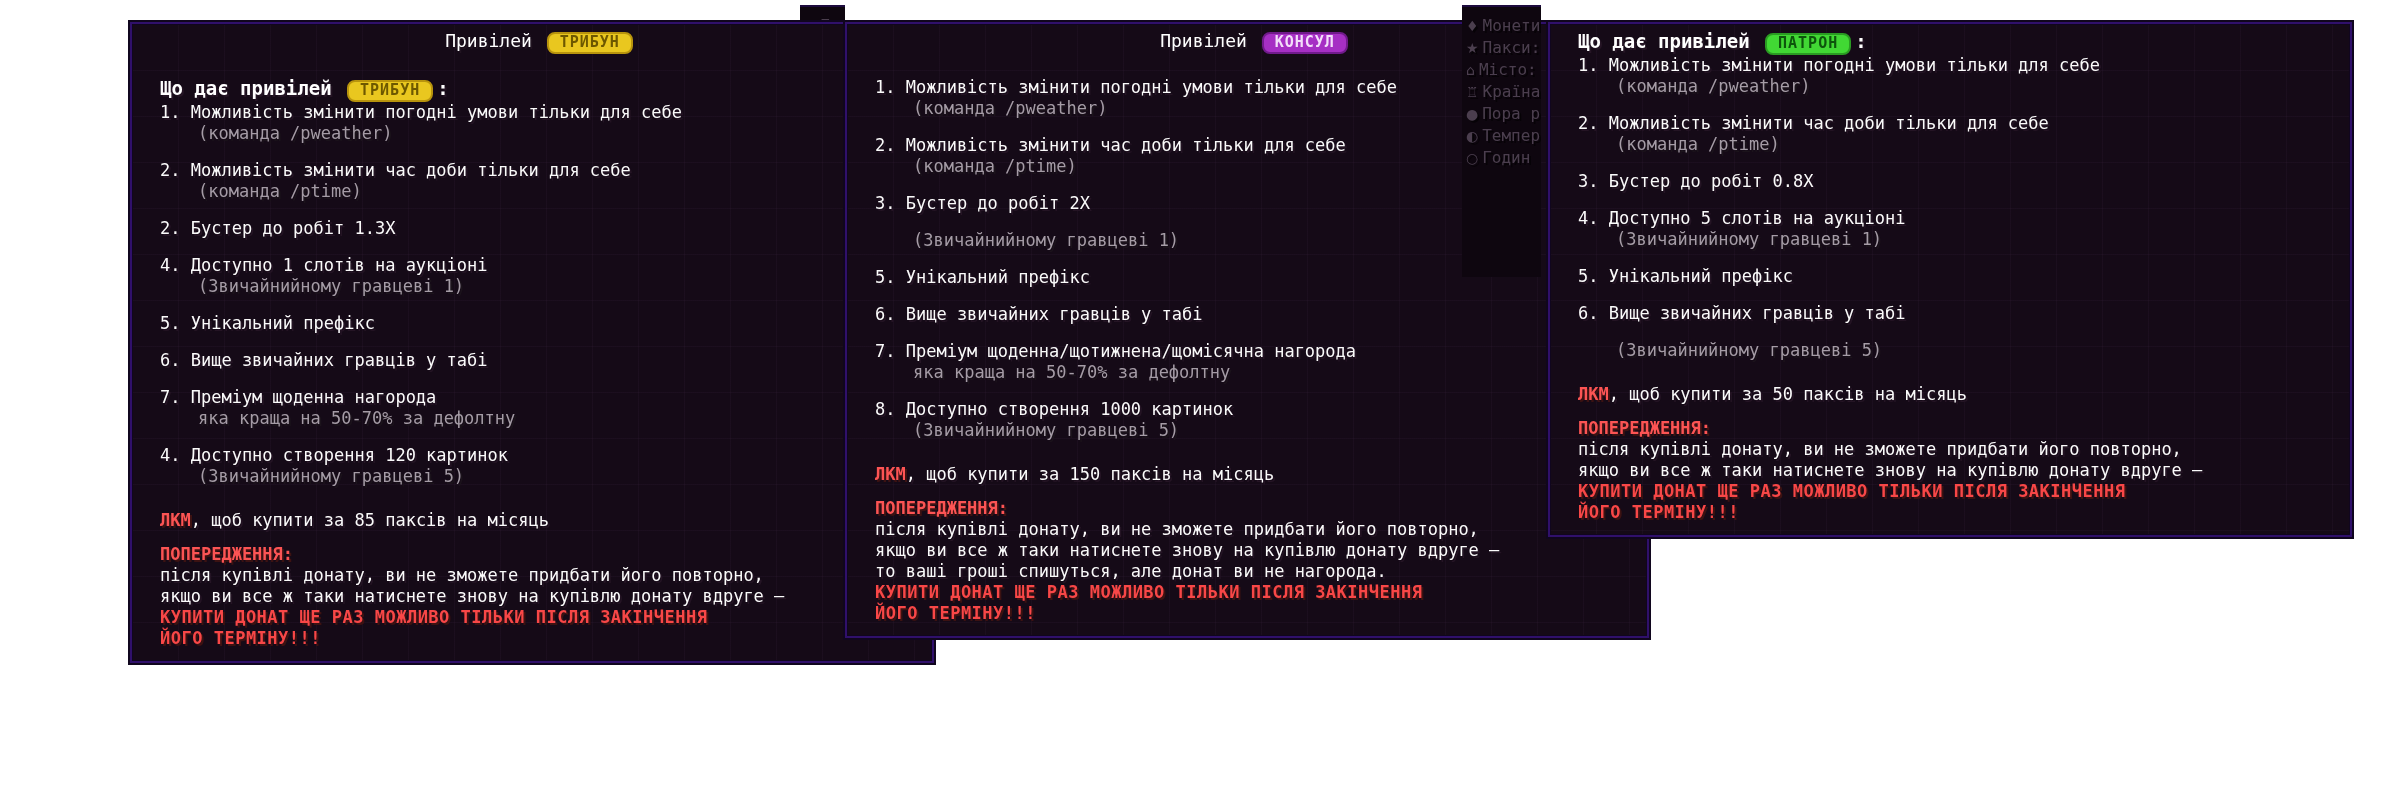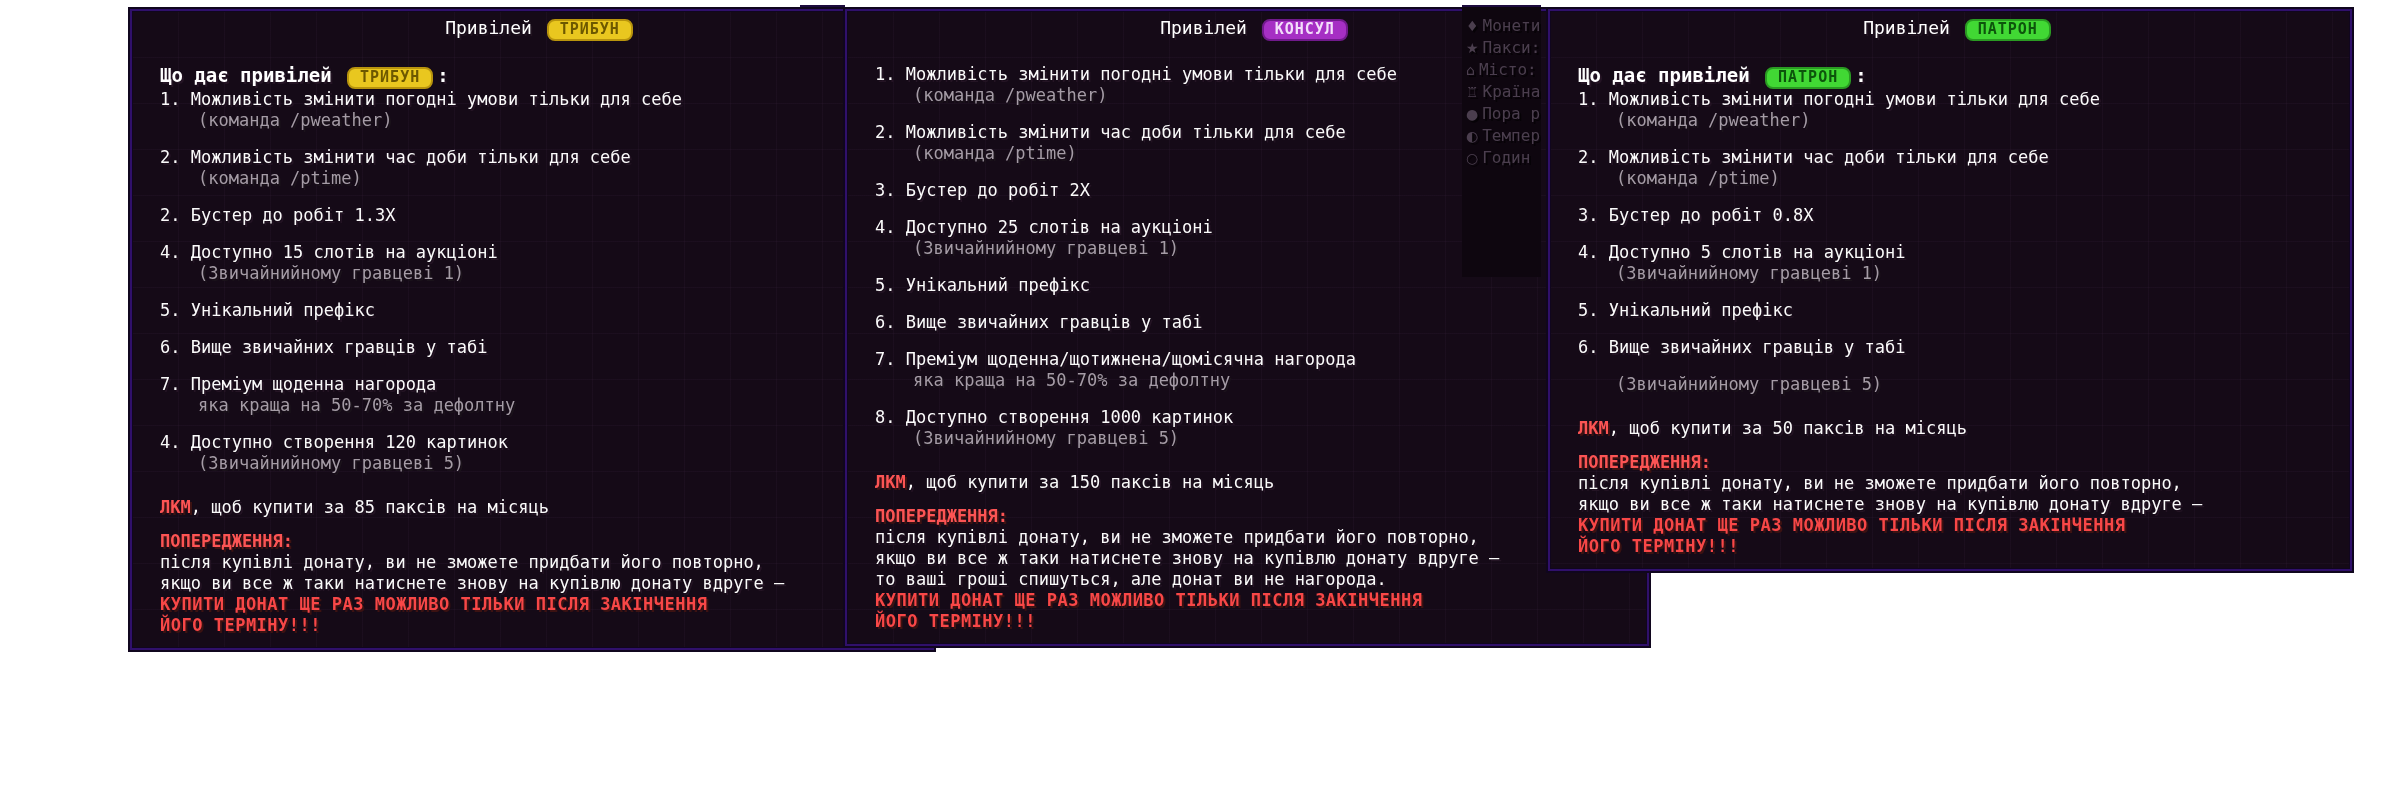--- a/index.html
+++ b/index.html
@@ -14,21 +14,21 @@
     border-top:2px solid #1d0b3e;
     padding:8px 0 0 4px;box-sizing:border-box;white-space:nowrap;
   }
   .bg-strip .frag{line-height:22px;font-size:16px;color:#7d6d82;opacity:.55;
     text-shadow:2px 2px 0 #000;}
   .bg-strip .frag .icn{font-family:"DejaVu Sans",sans-serif;margin-right:4px;font-size:14px;}
   .strip-1{left:800px;width:45px;height:210px;z-index:0;}
   .strip-2{left:1462px;width:79px;height:272px;z-index:3;}
   
   .panel{
-    position:absolute;top:9px;width:804px;box-sizing:border-box;
+    position:absolute;top:22px;width:804px;box-sizing:border-box;
     padding:6px 10px 12px 28px;
     background-color:#150a17;
     background-image:
       linear-gradient(rgba(150,110,165,0.05) 1px, transparent 1px),
       linear-gradient(90deg, rgba(150,110,165,0.05) 1px, transparent 1px);
     background-size:46px 46px;
     border:2px solid #30106b;
     box-shadow:0 0 0 2px #10061e, inset 0 0 0 1px #10061e;
     z-index:1;
   }
@@ -138,21 +138,21 @@
     <div class="item-main">2. Можливість змінити час доби тільки для себе</div>
     <div class="item-sub">(команда /ptime)</div>
   </div>
 
   <div class="item">
     <div class="item-main">2. Бустер до робіт 1.3X</div>
 
   </div>
 
   <div class="item">
-    <div class="item-main">4. Доступно 15 слотів на аукціоні</div>
+    <div class="item-main">4. Доступно 1 слотів на аукціоні</div>
     <div class="item-sub">(Звичайнийному гравцеві 1)</div>
   </div>
 
   <div class="item">
     <div class="item-main">5. Унікальний префікс</div>
 
   </div>
 
   <div class="item">
     <div class="item-main">6. Вище звичайних гравців у табі</div>
@@ -200,21 +200,20 @@
     <div class="item-main">2. Можливість змінити час доби тільки для себе</div>
     <div class="item-sub">(команда /ptime)</div>
   </div>
 
   <div class="item">
     <div class="item-main">3. Бустер до робіт 2X</div>
 
   </div>
 
   <div class="item">
-    <div class="item-main">4. Доступно 25 слотів на аукціоні</div>
     <div class="item-sub">(Звичайнийному гравцеві 1)</div>
   </div>
 
   <div class="item">
     <div class="item-main">5. Унікальний префікс</div>
 
   </div>
 
   <div class="item">
     <div class="item-main">6. Вище звичайних гравців у табі</div>
@@ -242,24 +241,20 @@
           <div class="warning-body">то ваші гроші спишуться, але донат ви не нагорода.</div>
         </div>
       <div>
           <div class="warning-emph">КУПИТИ ДОНАТ ЩЕ РАЗ МОЖЛИВО ТІЛЬКИ ПІСЛЯ ЗАКІНЧЕННЯ</div>
           <div class="warning-emph">ЙОГО ТЕРМІНУ!!!</div>
         </div>
     </div>
   </section>
 
   <section class="panel panel-3" style="--badge-bg: #41d834; --badge-border: #2a9b22; --badge-text: #0d550c;">
-    <div class="panel-header">
-      <span>Привілей</span>
-      <span class="badge">ПАТРОН</span>
-    </div>
     <div class="intro">
       <span>Що дає привілей </span>
       <span class="badge">ПАТРОН</span><span>:</span>
     </div>
     <div>
   <div class="item">
     <div class="item-main">1. Можливість змінити погодні умови тільки для себе</div>
     <div class="item-sub">(команда /pweather)</div>
   </div>
 

